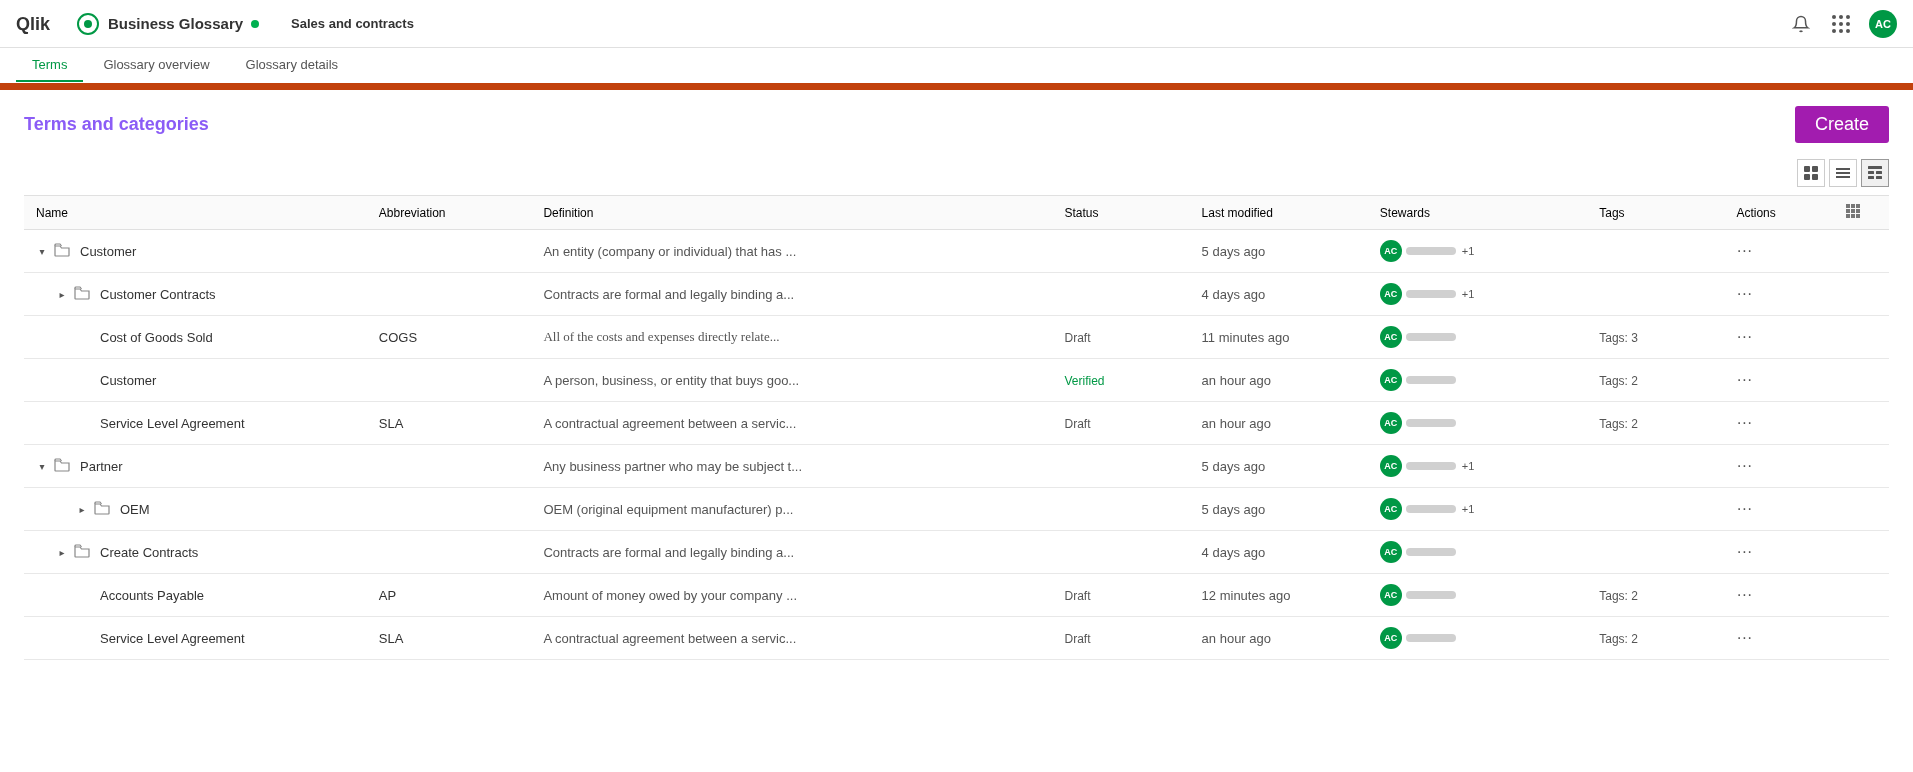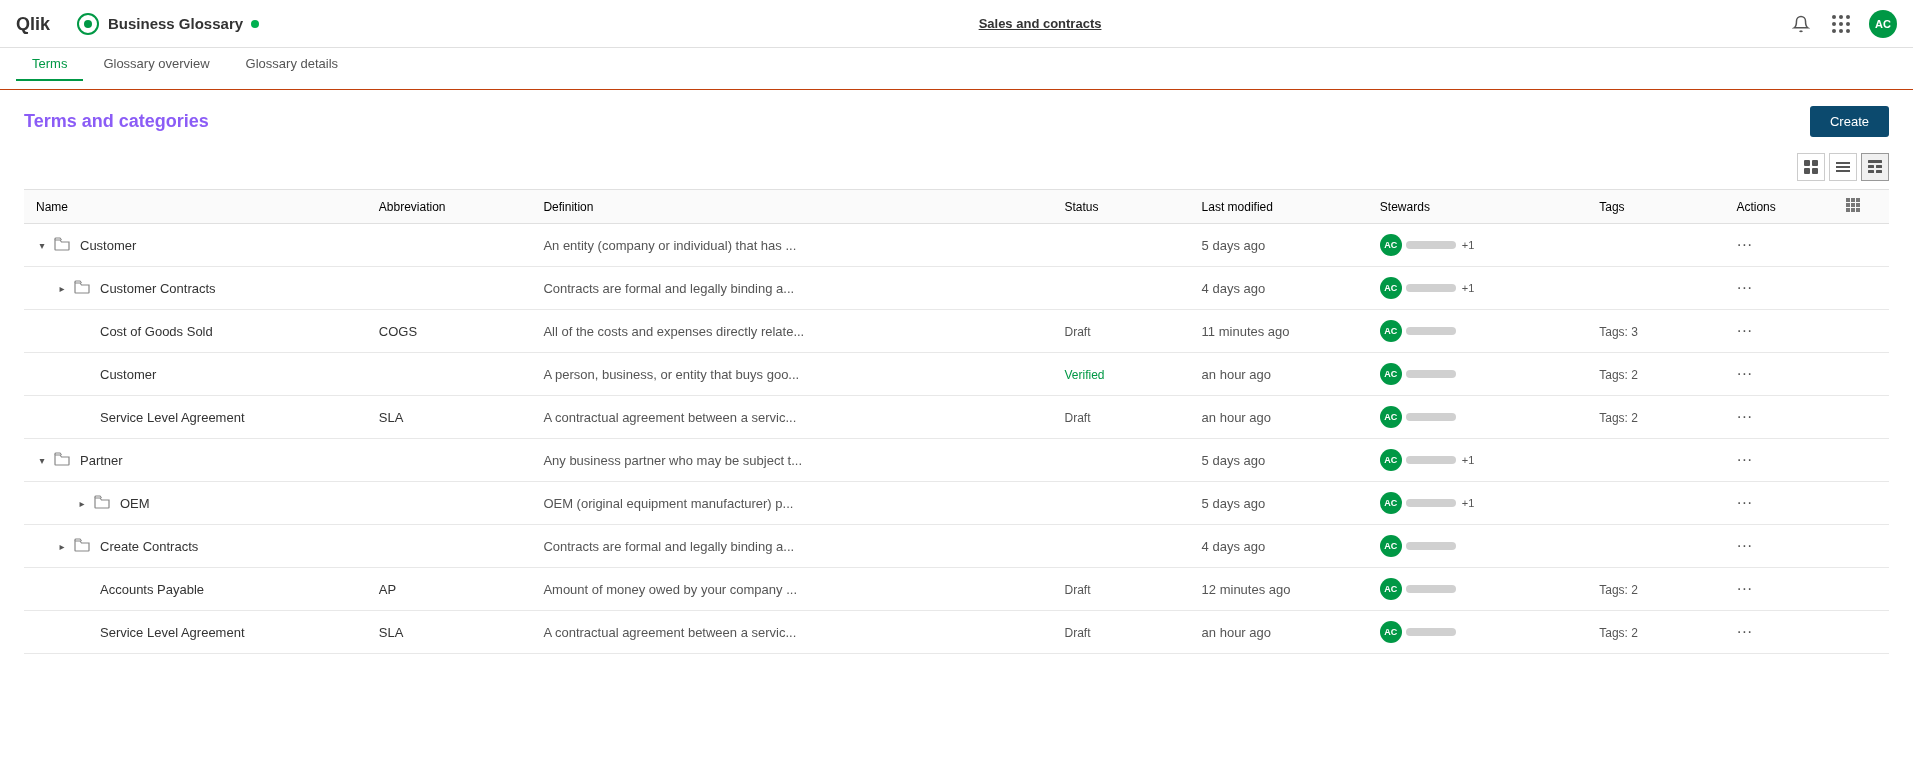--- a/index.html
+++ b/index.html
@@ -30,25 +30,23 @@
     }
     .logo-dot {
       width: 8px;
       height: 8px;
       border-radius: 50%;
       background: #00b050;
       display: inline-block;
     }
     .header-center {
       flex: 1;
-      text-align: center;
       font-size: 13px;
       font-weight: 600;
       color: #333;
-      text-decoration: underline;
     }
     .header-right {
       display: flex;
       align-items: center;
       gap: 16px;
     }
     .header-icon {
       width: 24px;
       height: 24px;
       display: flex;
@@ -68,22 +66,22 @@
       align-items: center;
       justify-content: center;
       font-size: 11px;
       font-weight: 600;
       cursor: pointer;
     }
 
     
     .tabs {
       display: flex;
-      align-items: flex-start;
-      border-bottom: 1px solid #c2410c;
+      align-items: center;
+      border-bottom: 7px solid #c2410c;
       padding: 0 16px;
       height: 42px;
       background: #fff;
     }
     .tab {
       padding: 8px 16px;
       font-size: 13px;
       cursor: pointer;
       border-bottom: 2px solid transparent;
       margin-right: 4px;
@@ -104,26 +102,26 @@
       align-items: center;
       justify-content: space-between;
       margin-bottom: 16px;
     }
     .page-title {
       font-size: 18px;
       font-weight: 600;
       color: #8b5cf6;
     }
     .create-btn {
-      background: #0c4a6e;
+      background: #a21caf;
       color: #fff;
       border: none;
       padding: 8px 20px;
       border-radius: 3px;
-      font-size: 13px;
+      font-size: 18px;
       font-weight: 500;
       cursor: pointer;
     }
 
     
     .view-controls {
       display: flex;
       justify-content: flex-end;
       gap: 4px;
       margin-bottom: 8px;
@@ -434,21 +432,21 @@
         </tr>
         <tr>
           <td class="col-name">
             <div class="name-cell" style="padding-left:20px">
               <span style="width:12px"></span>
               <span style="width:20px"></span>
               <span>Cost of Goods Sold</span>
             </div>
           </td>
           <td class="col-abbr">COGS</td>
-          <td class="col-def" style="color: rgb(85, 85, 85);">All of the costs and expenses directly relate...</td>
+          <td class="col-def" style="color: rgb(85, 85, 85); font-family: Liberation Serif, serif;">All of the costs and expenses directly relate...</td>
           <td class="col-status"><span class="status-badge status-draft">Draft</span></td>
           <td class="col-modified" style="color: rgb(85, 85, 85);">11 minutes ago</td>
           <td class="col-stewards">
             <div class="steward-cell">
     <div class="steward-avatar">AC</div>
     <div class="steward-bar"></div>
             </div>
           </td>
           <td class="col-tags"><span class="tags-text">Tags: 3</span></td>
           <td class="col-actions">

